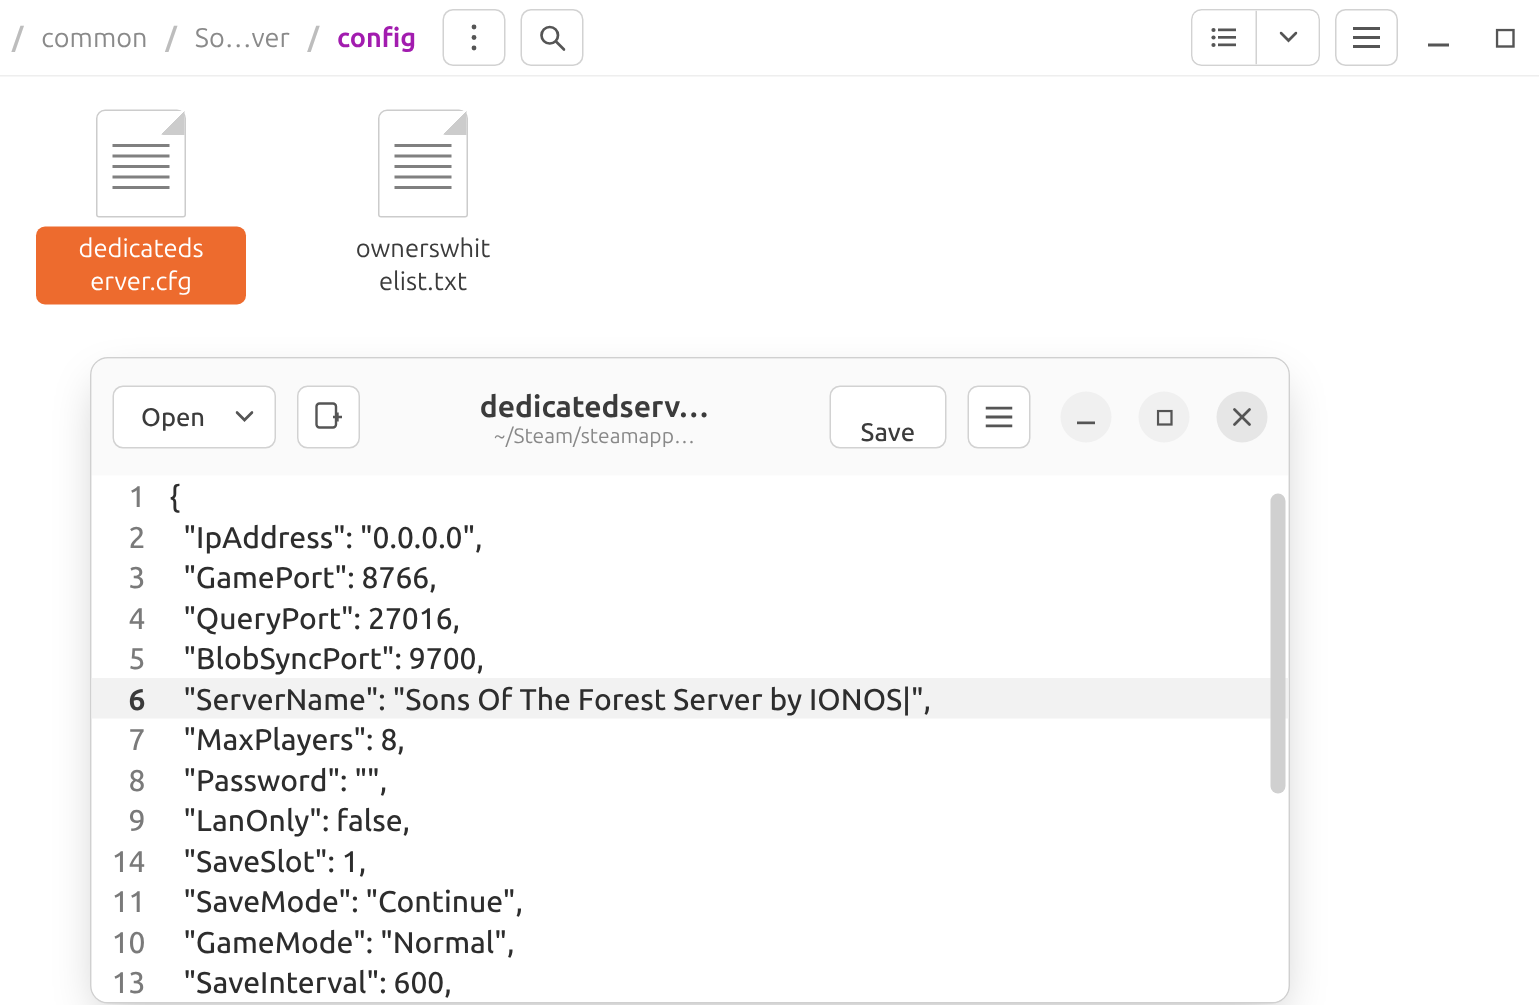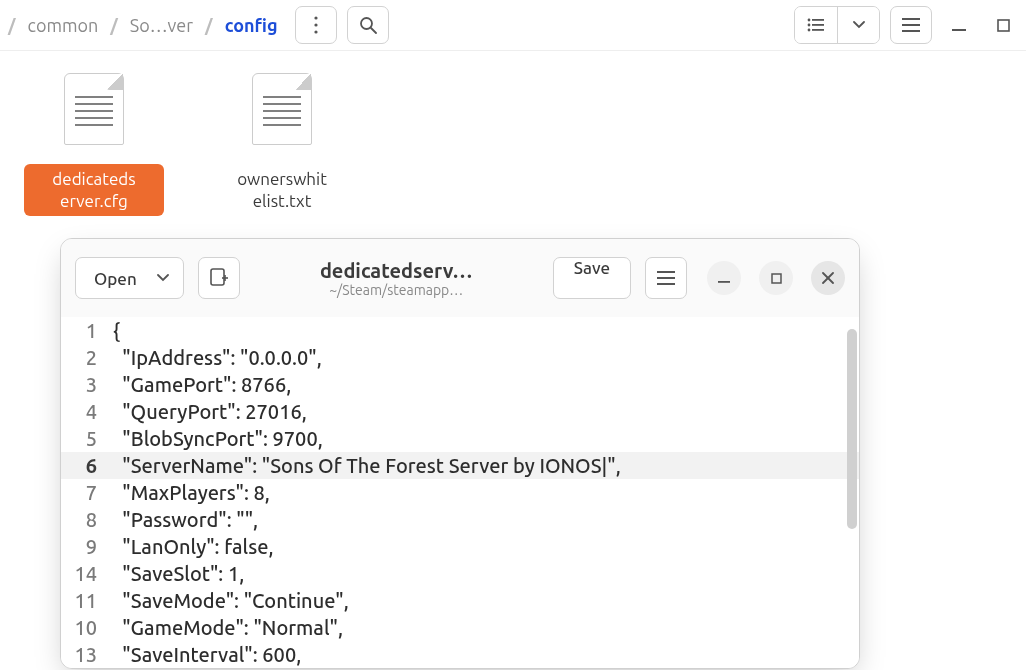--- a/index.html
+++ b/index.html
@@ -3,48 +3,48 @@
   <meta charset="utf-8">
   <style>
     * { margin:0; padding:0; box-sizing:border-box; font-family:"Ubuntu","Cantarell","Segoe UI",sans-serif; }
     body { width:1026px; height:670px; background:#ffffff; overflow:hidden; color:#3b3b3b; position:relative; }
 
     
     .fm-header { height:50px; display:flex; align-items:center; padding:0 6px 0 0; background:#ffffff; }
     .breadcrumb { display:flex; align-items:center; font-size:18px; color:#8a8a8a; flex:0 0 auto; }
     .crumb-sep { margin:0 8px; color:#bdbdbd; font-weight:600; }
     .crumb-item { padding:8px 4px; cursor:pointer; }
-    .crumb-item.current { color:#1d4ed8; font-weight:700; }
+    .crumb-item.current { color:#a21caf; font-weight:700; }
     .hdr-right { margin-left:auto; display:flex; align-items:center; gap:10px; }
     .hdr-right-cluster1 { display:flex; align-items:center; gap:10px; margin-left:14px;}
     .icon-btn { width:42px; height:38px; border:1px solid #d2d2d2; border-radius:7px; background:#ffffff; display:flex; align-items:center; justify-content:center; cursor:pointer; color:#4a4a4a; }
     .win-btn { width:34px; height:28px; display:flex; align-items:center; justify-content:center; cursor:pointer; color:#4a4a4a; }
     .view-combo { display:flex; border:1px solid #d2d2d2; border-radius:7px; overflow:hidden; height:38px; }
     .view-combo .seg { width:42px; display:flex; align-items:center; justify-content:center; background:#fff; cursor:pointer; }
     .view-combo .seg + .seg { border-left:1px solid #d2d2d2; }
 
     
     .fm-content { padding:22px 24px; display:flex; gap:48px; border-top:1px solid #eeeeee;}
     .file { width:140px; display:flex; flex-direction:column; align-items:center; cursor:pointer; }
     .file-icon { width:60px; height:72px; border:1px solid #cccccc; border-radius:6px 6px 2px 2px; background:#ffffff; position:relative; margin-bottom:6px; }
     .file-icon::before{ content:""; position:absolute; top:0; right:0; width:16px; height:16px; background:linear-gradient(135deg,#ffffff 50%,#cccccc 50%); border-bottom-left-radius:2px;}
     .file-lines { position:absolute; left:10px; right:10px; top:22px; display:flex; flex-direction:column; gap:5px;}
     .file-lines span{ height:2px; background:#808080; }
-    .file-label { text-align:center; font-size:17px; line-height:1.3; border-radius:6px; padding:4px 8px; color:#3b3b3b; word-break:break-word;margin-top:13px;}
+    .file-label { text-align:center; font-size:17px; line-height:1.3; border-radius:6px; padding:4px 8px; color:#3b3b3b; word-break:break-word;}
     .file.selected .file-label { background:#ed6b2e; color:#ffffff; }
 
     
     .editor { position:absolute; left:60px; top:238px; width:800px; background:#fafafa; border:1px solid #d0d0d0; border-radius:12px; box-shadow:0 12px 32px -8px rgba(0,0,0,.25); overflow:hidden; }
     .editor-header { height:78px; display:flex; align-items:center; padding:0 14px; gap:14px; background:#fafafa; }
     .open-btn { height:42px; border:1px solid #d2d2d2; border-radius:7px; background:#ffffff; display:flex; align-items:center; padding:0 14px 0 18px; gap:20px; cursor:pointer; font-size:17px; color:#3b3b3b; font-weight:500;}
     .newtab-btn { width:42px; height:42px; border:1px solid #d2d2d2; border-radius:7px; background:#ffffff; display:flex; align-items:center; justify-content:center; cursor:pointer; color:#4a4a4a;}
     .ed-title-wrap { flex:1 1 auto; min-width:0; display:flex; flex-direction:column; align-items:center; justify-content:center; overflow:hidden; }
     .ed-title { font-size:20px; font-weight:700; color:#3b3b3b; white-space:nowrap; }
     .ed-subtitle { font-size:14px; color:#888888; white-space:nowrap; }
-    .save-btn { height:42px; border:1px solid #d2d2d2; border-radius:7px; background:#ffffff; padding:0 20px; cursor:pointer; font-size:17px; color:#3b3b3b; display:flex; align-items:flex-start; font-weight:500;}
+    .save-btn { height:42px; border:1px solid #d2d2d2; border-radius:7px; background:#ffffff; padding:0 20px; cursor:pointer; font-size:17px; color:#3b3b3b; display:flex; align-items:flex-end; font-weight:500;}
     .ham-btn { width:42px; height:42px; border:1px solid #d2d2d2; border-radius:7px; background:#ffffff; display:flex; align-items:center; justify-content:center; cursor:pointer; }
     .circle-btn { width:34px; height:34px; border-radius:50%; background:#f0f0f0; display:flex; align-items:center; justify-content:center; cursor:pointer; color:#3b3b3b;}
     .circle-btn.close{ background:#e6e6e6; }
     .win-controls { display:flex; gap:18px; margin-left:6px;}
 
     .editor-body { background:#ffffff; font-family:"Ubuntu Mono","DejaVu Sans Mono",monospace; font-size:20px; line-height:27px; }
     .code-line { display:flex; }
     .code-line.hl { background:#f2f2f2; }
     .gutter { width:46px; text-align:right; padding-right:10px; color:#7a7a7a; user-select:none; flex:0 0 auto; font-weight:500;}
     .gutter.bold { color:#3b3b3b; font-weight:700;}

